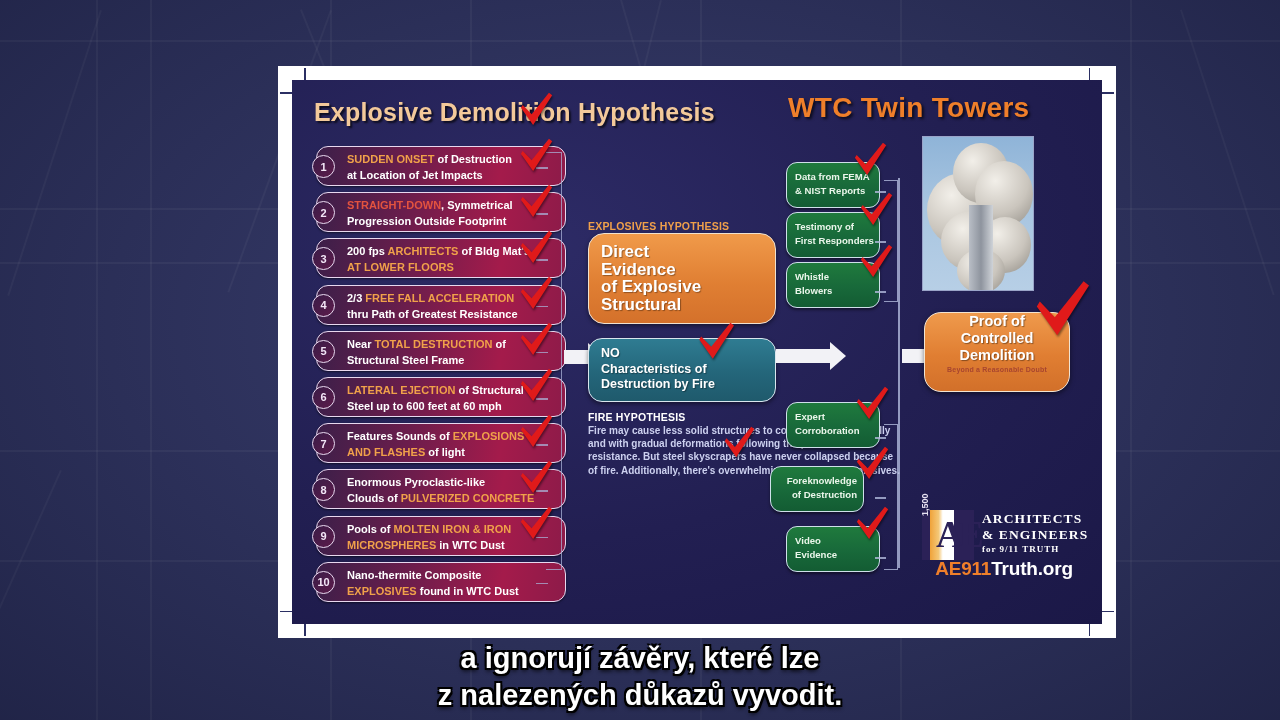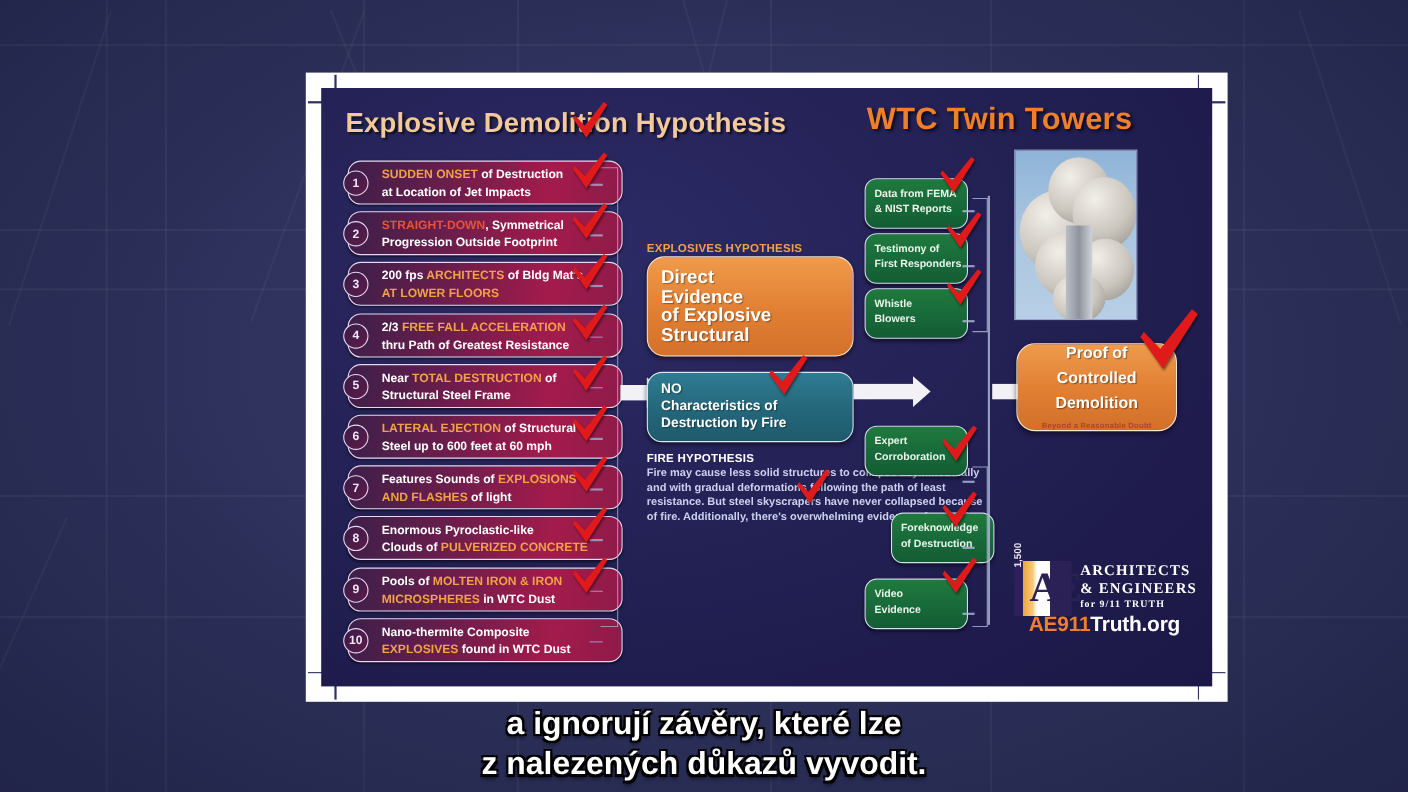--- a/index.html
+++ b/index.html
@@ -145,21 +145,21 @@
     background:linear-gradient(90deg,#b9bec6,#8e949e,#cfd3d8); }
   #photo .cloud{ position:absolute; border-radius:50%;
     background:radial-gradient(circle at 35% 30%, #f2efe9 0%, #cac5bd 55%, #8e8a83 100%); }
 
   
   #proof{
     position:absolute; left:632px; top:232px; width:146px; height:80px;
     border:1.8px solid #f2e4d2; border-radius:17px;
     background:linear-gradient(180deg,#ef9a4c 0%,#e07e32 55%,#d2702a 100%);
     box-shadow:0 2px 5px rgba(0,0,0,.5);
-    display:flex; flex-direction:column; align-items:center; justify-content:space-between;
+    display:flex; flex-direction:column; align-items:center; justify-content:flex-start;
   }
   #proof b{ display:block; font-size:14.5px; line-height:17px; color:#ffffff;
     text-shadow:1px 1px 1px rgba(0,0,0,.4); text-align:center; }
   #proof .sub{ font-size:7px; color:#a8452f; font-weight:bold; margin-top:2px; letter-spacing:.2px; }
 
   
   #logo{ position:absolute; left:622px; top:428px; width:175px; }
   #logo .mark{ position:relative; height:54px; }
   #logo .plate{
     position:absolute; left:8px; top:2px; width:52px; height:50px;
@@ -339,25 +339,25 @@
       <div class="gbox" style="left: 494px; top: 132px;">
         <span>Testimony of</span>
         <span>First Responders</span>
       </div>
       <div class="gbox" style="left: 494px; top: 182px;">
         <span>Whistle</span>
         <span>Blowers</span>
       </div>
     </div>
   <div id="green-bottom">
-      <div class="gbox" style="left: 494px; top: 307px;">
+      <div class="gbox" style="left: 494px; top: 322px;">
         <span>Expert</span>
         <span>Corroboration</span>
       </div>
-      <div class="gbox" style="left: 518px; top: 386px;">
+      <div class="gbox" style="left: 478px; top: 386px; text-align: right;">
         <span>Foreknowledge</span>
         <span>of Destruction</span>
       </div>
       <div class="gbox" style="left: 494px; top: 446px;">
         <span>Video</span>
         <span>Evidence</span>
       </div>
     </div>
 
   <div id="gbracket-a" style="left:592px;top:100px;height:122px;">

